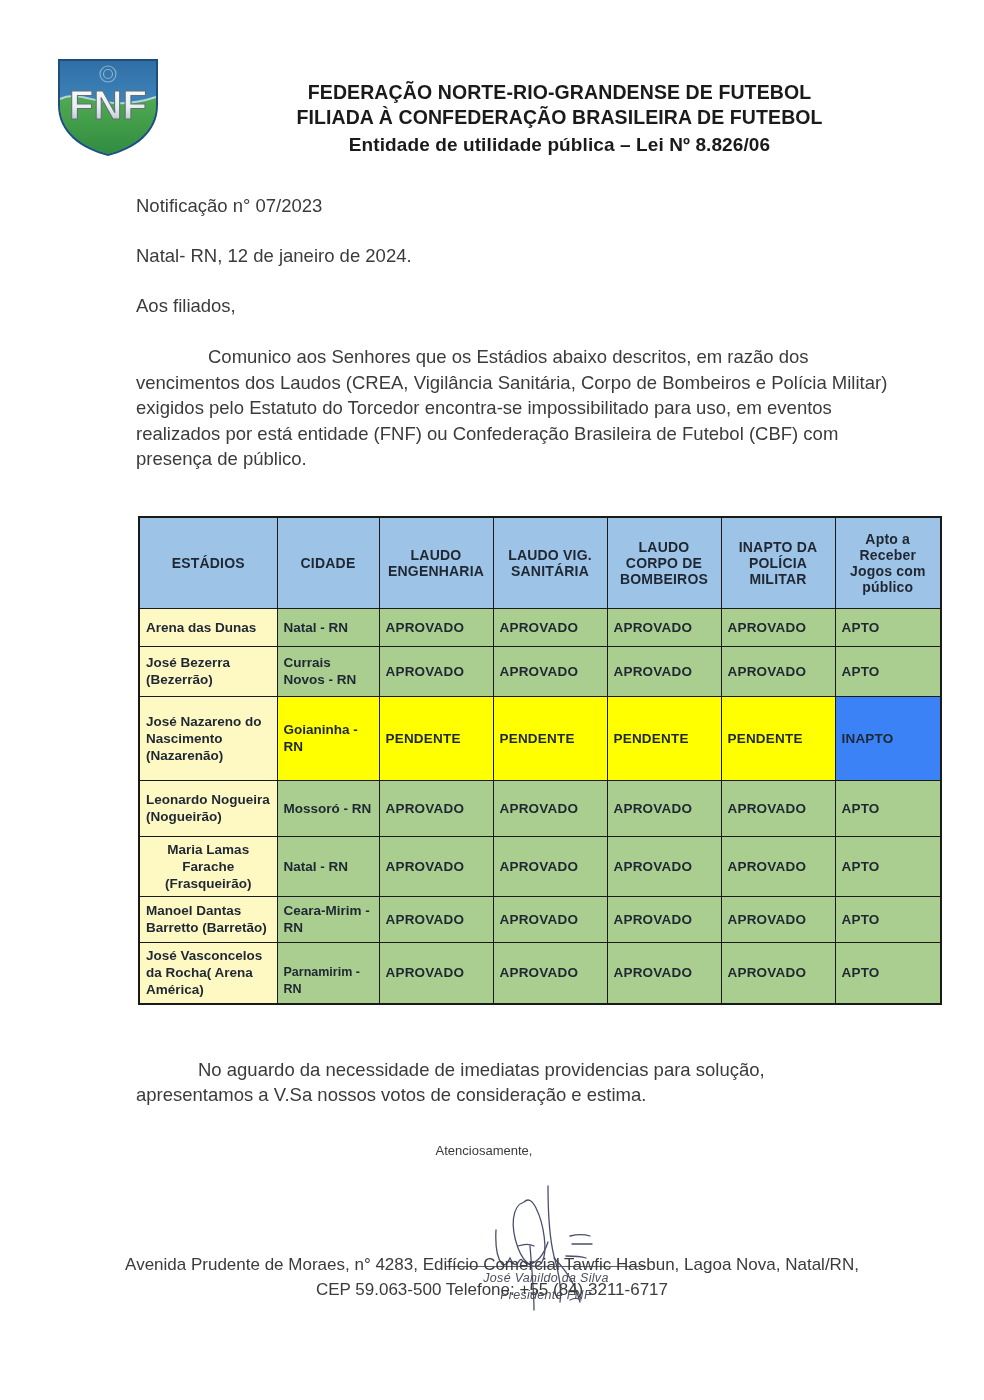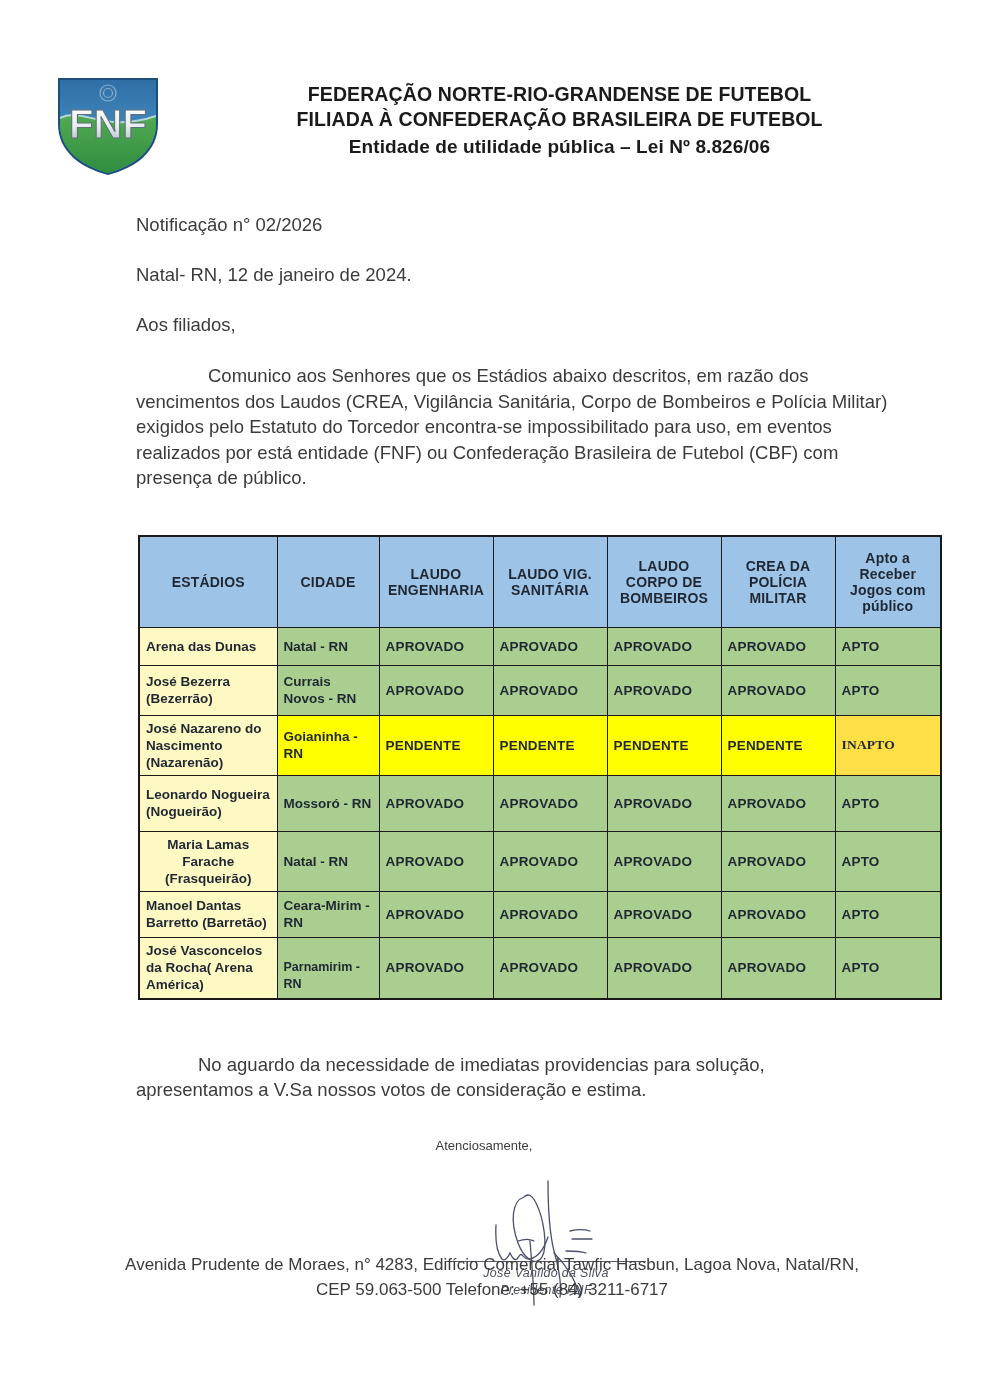--- a/index.html
+++ b/index.html
@@ -13,22 +13,22 @@
     height: 1400px;
     font-family: "Liberation Sans", sans-serif;
     color: #231f20;
     position: relative;
     overflow: hidden;
   }
 
   
   .doc-header {
     display: flex;
-    align-items: flex-start;
-    padding: 68px 0 0 0;
+    align-items: flex-end;
+    padding: 49px 0 0 0;
   }
   .logo-wrap {
     width: 215px;
     display: flex;
     justify-content: center;
     padding-top: 4px;
   }
   .logo-shield { display: block; }
   .header-titles {
     flex: 1;
@@ -108,21 +108,21 @@
   td.stadium.centered { text-align: center; }
   td.city {
     text-align: left;
     line-height: 17px;
     padding-left: 7px;
   }
   td.city.bottom { vertical-align: bottom; padding-bottom: 5px; font-size: 12.5px; }
   td.st { text-align: left; padding-left: 8px; font-size: 14.5px; letter-spacing: .2px; }
   .bg-green  { background: #a9ce8f; }
   .bg-yellow { background: #ffff00; }
-  .bg-red    { background: #fde047; color: #8f1a14; font-family: Liberation Serif, serif; }
+  .bg-red    { background: #3b82f6; color: #8f1a14; }
 
   col.w-estadios { width: 138px; }
   col.w-cidade   { width: 102px; }
   col.w-laudo    { width: 114px; }
   col.w-apto     { width: 106px; }
 
   
   .closing { margin-top: 52px; }
   .closing .l1, .closing .l2 { font-size: 18.5px; line-height: 25px; color: #3b3b3b; }
   .closing .l1 { padding-left: 62px; }
@@ -215,21 +215,21 @@
     </svg>
   </div>
   <div class="header-titles">
     <div class="line l1">FEDERAÇÃO NORTE-RIO-GRANDENSE DE FUTEBOL</div>
     <div class="line l2">FILIADA À CONFEDERAÇÃO BRASILEIRA DE FUTEBOL</div>
     <div class="line l3">Entidade de utilidade pública – Lei Nº 8.826/06</div>
   </div>
 </div>
 
 <div class="content">
-  <p class="para notif">Notificação n° 02/2026</p>
+  <p class="para notif">Notificação n° 07/2023</p>
   <div class="sp-26"></div>
   <p class="para">Natal- RN, 12 de janeiro de 2024.</p>
   <div class="sp-26"></div>
   <p class="para">Aos filiados,</p>
   <div class="sp-26"></div>
   <p class="para body-para"><span class="indent"></span><span>Comunico aos Senhores que os Estádios abaixo descritos, em razão dos vencimentos dos Laudos (CREA, Vigilância Sanitária, Corpo de Bombeiros e Polícia Militar) exigidos pelo Estatuto do Torcedor encontra-se impossibilitado para uso, em eventos realizados por está entidade (FNF) ou Confederação Brasileira de Futebol (CBF) com presença de público.</span></p>
 </div>
 
 <div class="table-zone">
   <table class="laudos">
@@ -257,21 +257,21 @@
         <th>
           <div>LAUDO VIG.</div>
           <div>SANITÁRIA</div>
         </th>
         <th>
           <div>LAUDO</div>
           <div>CORPO DE</div>
           <div>BOMBEIROS</div>
         </th>
         <th>
-          <div>CREA DA</div>
+          <div>INAPTO DA</div>
           <div>POLÍCIA</div>
           <div>MILITAR</div>
         </th>
         <th>
           <div>Apto a</div>
           <div>Receber</div>
           <div>Jogos com</div>
           <div>público</div>
         </th>
       </tr>
@@ -288,21 +288,21 @@
       </tr>
       <tr style="height:50px">
         <td class="stadium">José Bezerra (Bezerrão)</td>
         <td class="city bg-green">Currais Novos - RN</td>
         <td class="st bg-green">APROVADO</td>
         <td class="st bg-green">APROVADO</td>
         <td class="st bg-green">APROVADO</td>
         <td class="st bg-green">APROVADO</td>
         <td class="st bg-green">APTO</td>
       </tr>
-      <tr style="height:60px">
+      <tr style="height:84px">
         <td class="stadium">José Nazareno do Nascimento (Nazarenão)</td>
         <td class="city bg-yellow">Goianinha - RN</td>
         <td class="st bg-yellow">PENDENTE</td>
         <td class="st bg-yellow">PENDENTE</td>
         <td class="st bg-yellow">PENDENTE</td>
         <td class="st bg-yellow">PENDENTE</td>
         <td class="st bg-red">INAPTO</td>
       </tr>
       <tr style="height:56px">
         <td class="stadium">Leonardo Nogueira (Nogueirão)</td>

